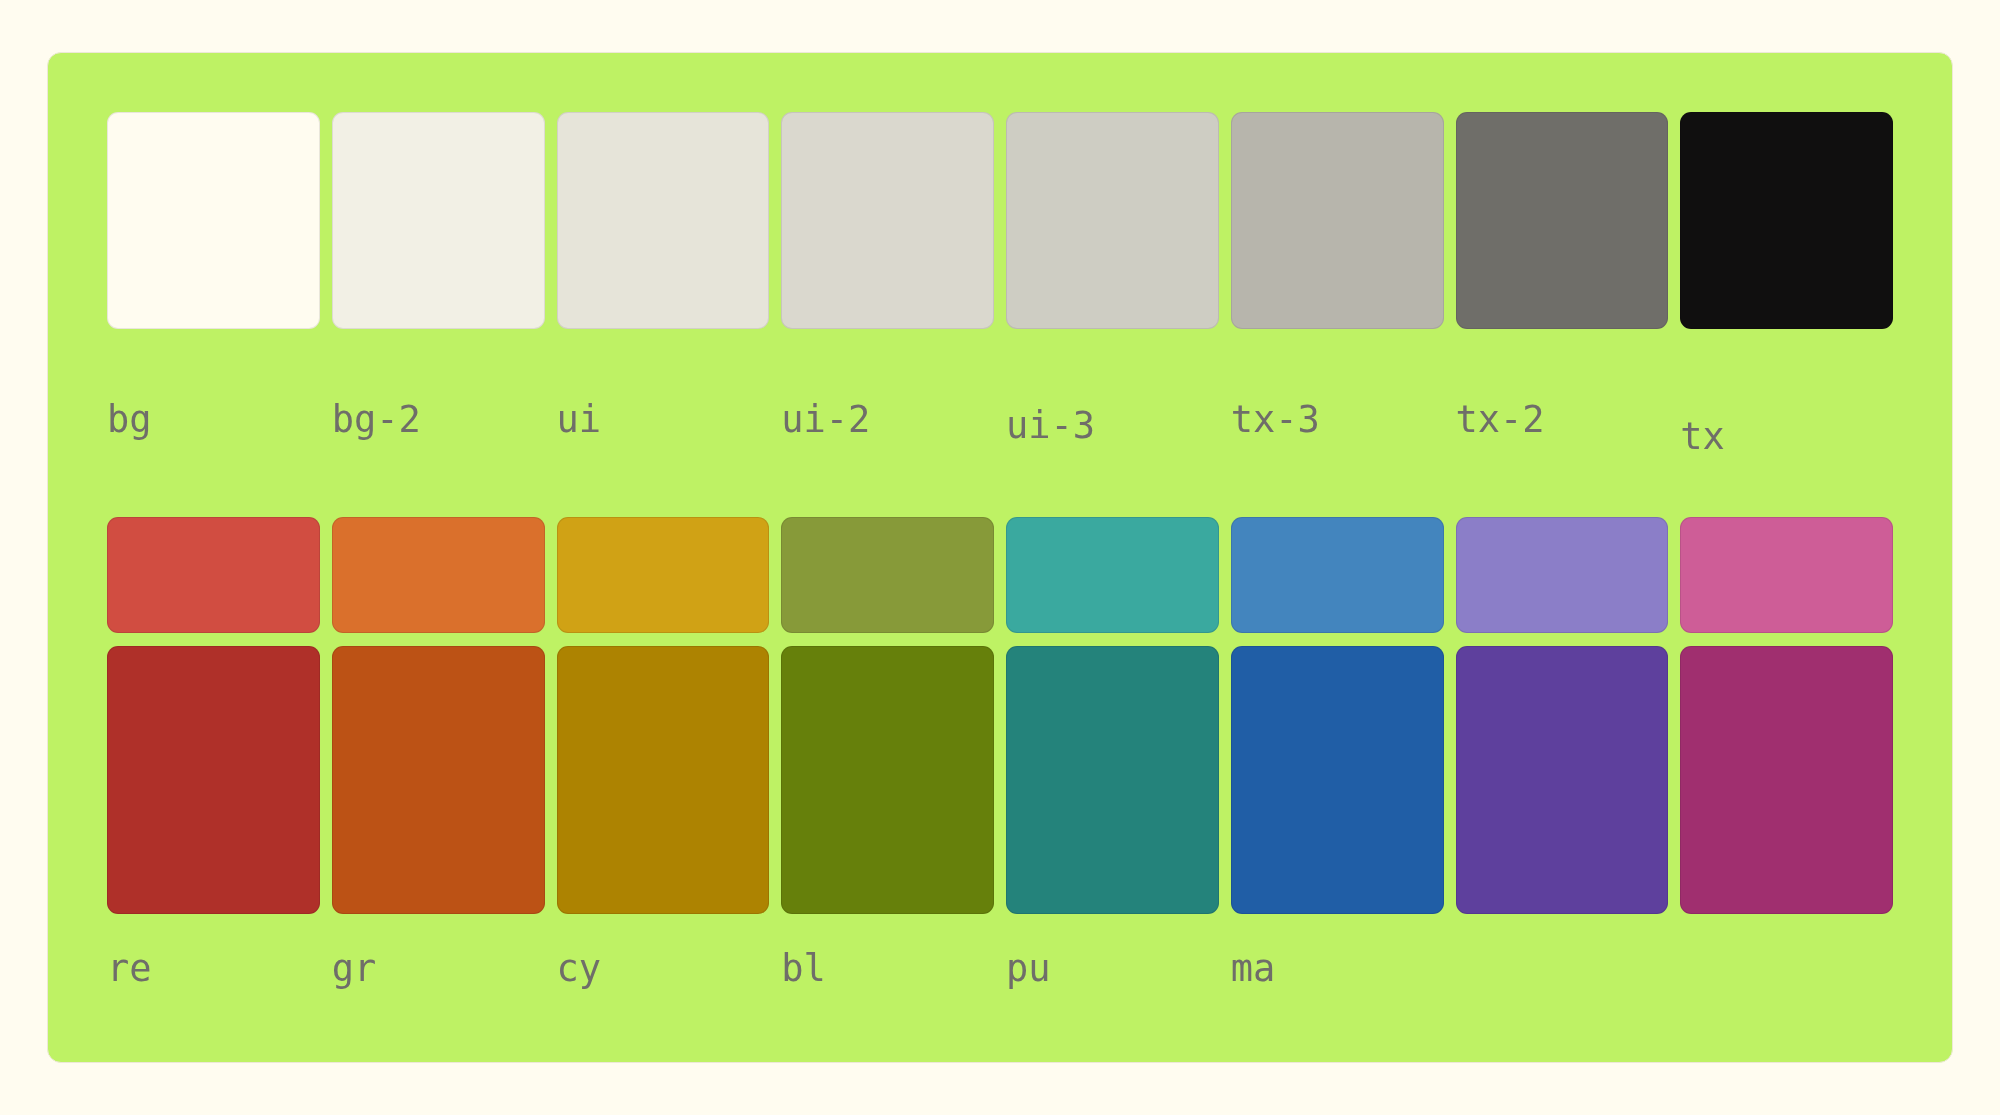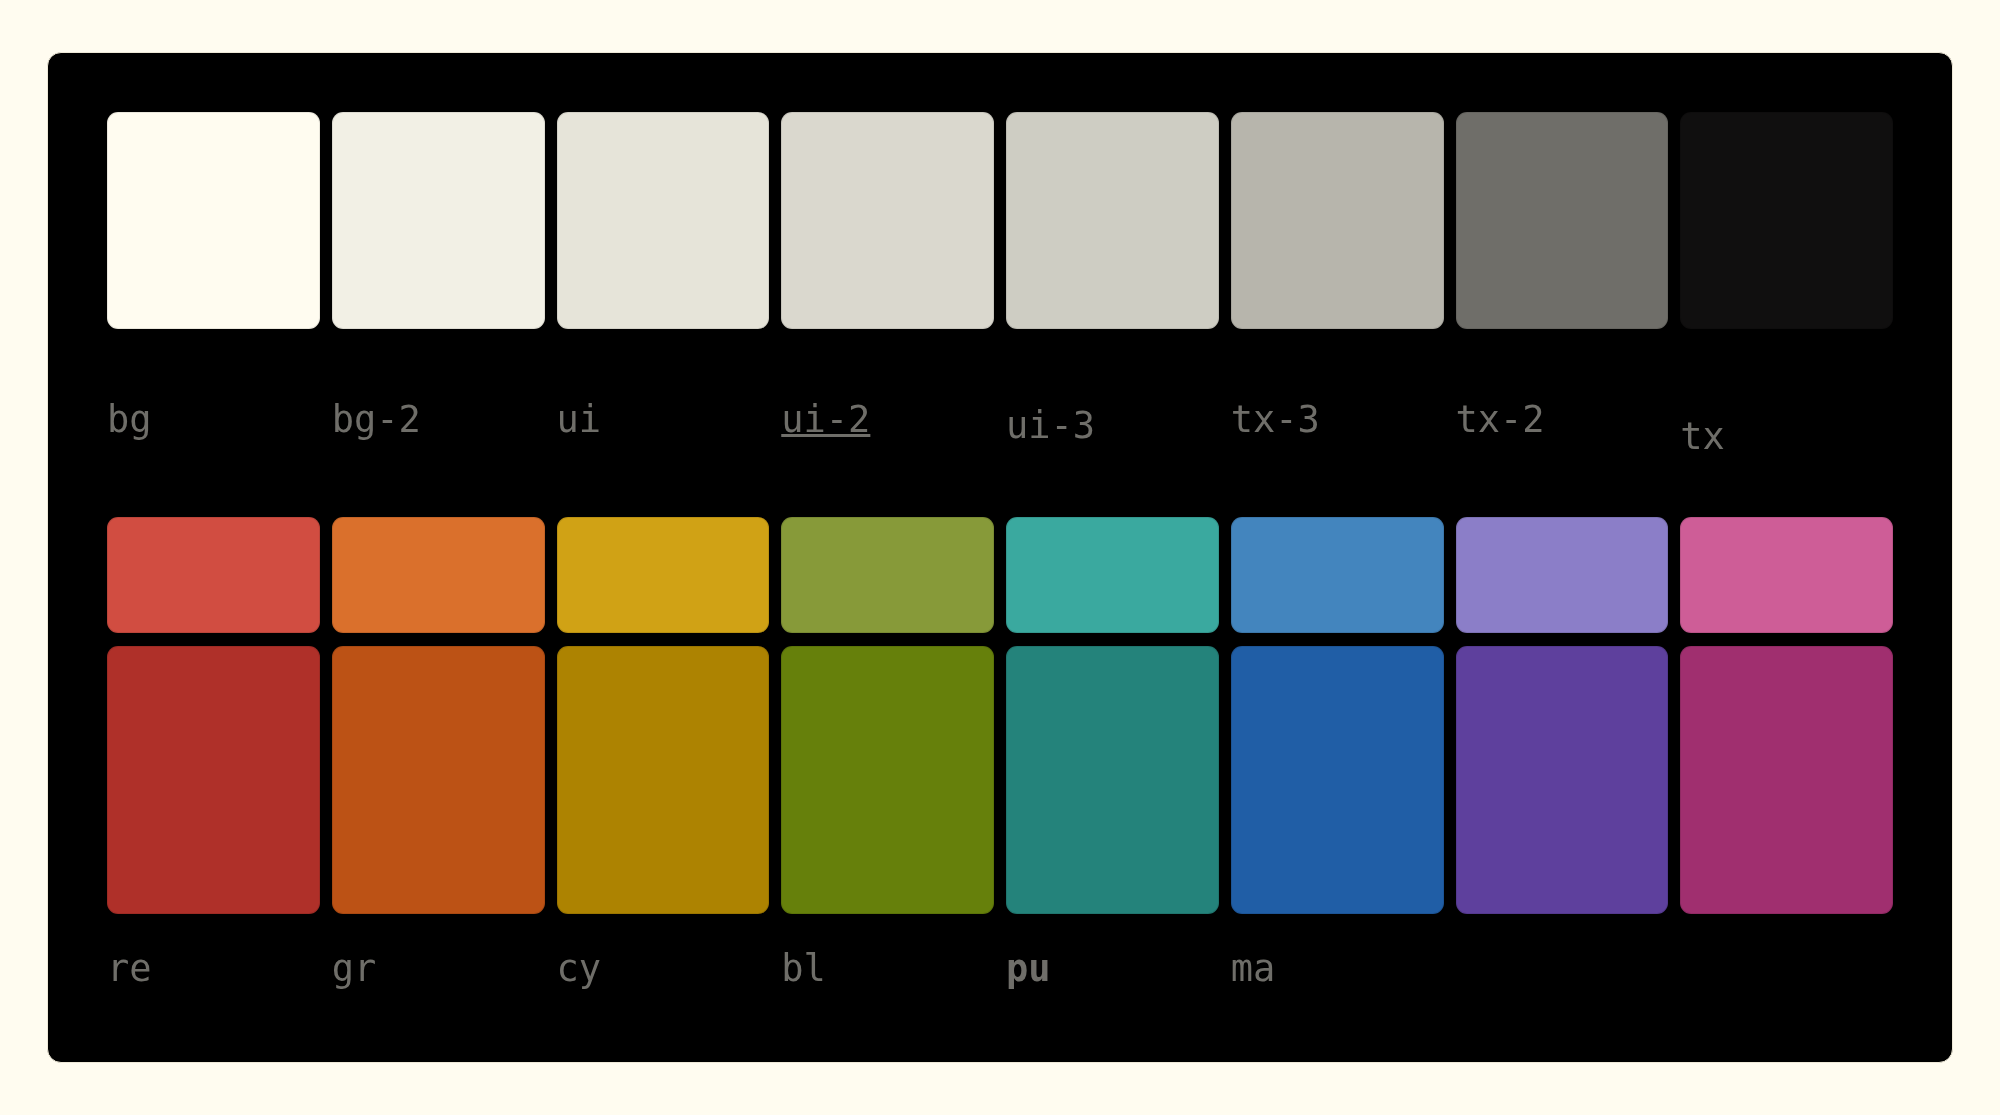--- a/index.html
+++ b/index.html
@@ -76,38 +76,38 @@
     font-size: 37px;
     line-height: 44px;
     color: #6F6E69;
     letter-spacing: 0px;
     white-space: nowrap;
   }
 </style>
 </head>
 <body style="background-color: rgb(255, 252, 240);">
 
-<div id="palette-card" style="background-color: #000000; border-color: rgb(237, 232, 215);">
+<div id="palette-card" style="background-color: #bef264; border-color: rgb(237, 232, 215);">
 
   <div class="swatch-grid" id="neutral-row">
     <div class="swatch neutral" style="background-color: rgb(255, 252, 240);"></div>
     <div class="swatch neutral" style="background-color: rgb(242, 240, 229);"></div>
     <div class="swatch neutral" style="background-color: rgb(230, 228, 217);"></div>
     <div class="swatch neutral" style="background-color: rgb(218, 216, 206);"></div>
     <div class="swatch neutral" style="background-color: rgb(206, 205, 195);"></div>
     <div class="swatch neutral" style="background-color: rgb(183, 181, 172);"></div>
     <div class="swatch neutral" style="background-color: rgb(111, 110, 105);"></div>
     <div class="swatch neutral" style="background-color: rgb(16, 15, 15);"></div>
   </div>
 
   <div class="swatch-grid" id="neutral-labels">
     <div class="swatch-label" style="color: rgb(111, 110, 105);">bg</div>
     <div class="swatch-label" style="color: rgb(111, 110, 105);">bg-2</div>
     <div class="swatch-label" style="color: rgb(111, 110, 105);">ui</div>
-    <div class="swatch-label" style="color: rgb(111, 110, 105); text-decoration: underline;">ui-2</div>
+    <div class="swatch-label" style="color: rgb(111, 110, 105);">ui-2</div>
     <div class="swatch-label" style="color: rgb(111, 110, 105); margin-top: 6px;">ui-3</div>
     <div class="swatch-label" style="color: rgb(111, 110, 105);">tx-3</div>
     <div class="swatch-label" style="color: rgb(111, 110, 105);">tx-2</div>
     <div class="swatch-label" style="color: rgb(111, 110, 105); margin-top: 17px;">tx</div>
   </div>
 
   <div class="swatch-grid" id="accent-light-row">
     <div class="swatch light" style="background-color: rgb(209, 77, 65);"></div>
     <div class="swatch light" style="background-color: rgb(218, 112, 44);"></div>
     <div class="swatch light" style="background-color: rgb(208, 162, 21);"></div>
@@ -127,17 +127,17 @@
     <div class="swatch dark" style="background-color: rgb(32, 94, 166);"></div>
     <div class="swatch dark" style="background-color: rgb(94, 64, 157);"></div>
     <div class="swatch dark" style="background-color: rgb(160, 47, 111);"></div>
   </div>
 
   <div class="swatch-grid" id="accent-labels">
     <div class="swatch-label" style="color: rgb(111, 110, 105);">re</div>
     <div class="swatch-label" style="color: rgb(111, 110, 105);">gr</div>
     <div class="swatch-label" style="color: rgb(111, 110, 105);">cy</div>
     <div class="swatch-label" style="color: rgb(111, 110, 105);">bl</div>
-    <div class="swatch-label" style="color: rgb(111, 110, 105); font-weight: bold;">pu</div>
+    <div class="swatch-label" style="color: rgb(111, 110, 105);">pu</div>
     <div class="swatch-label" style="color: rgb(111, 110, 105);">ma</div>
   </div>
 
 </div>
 
 </body></html>

